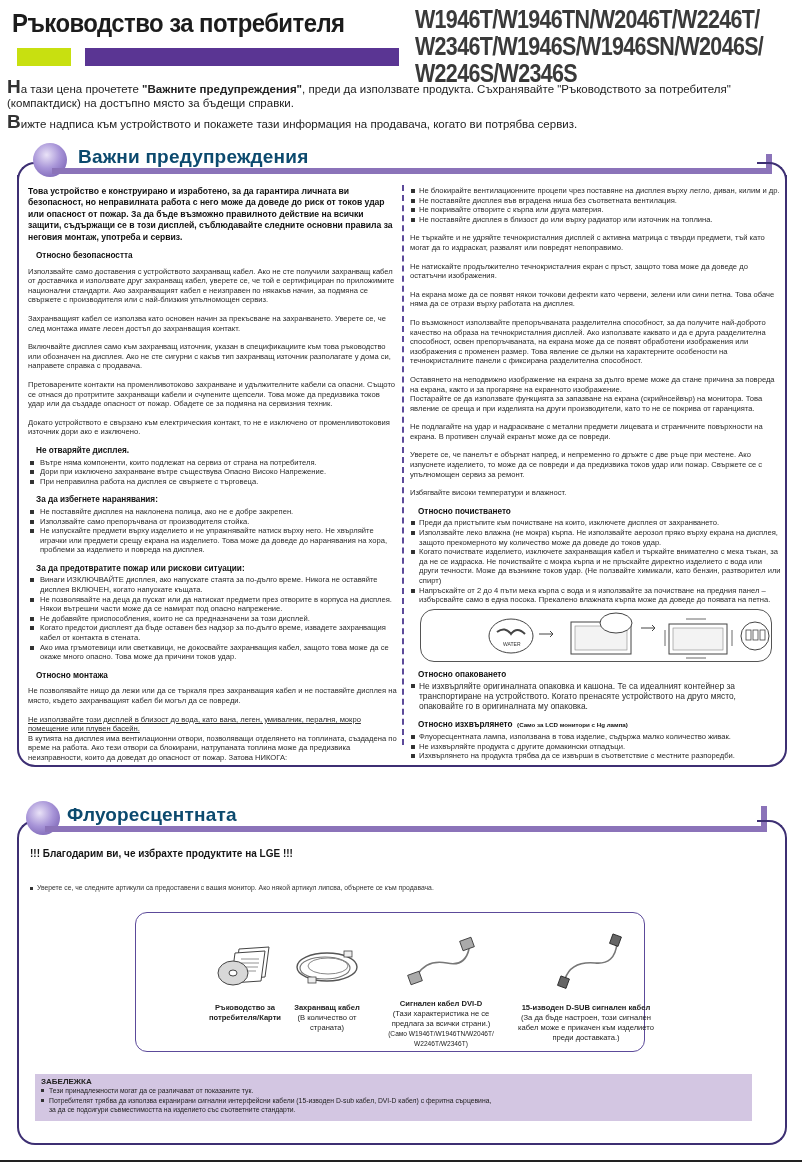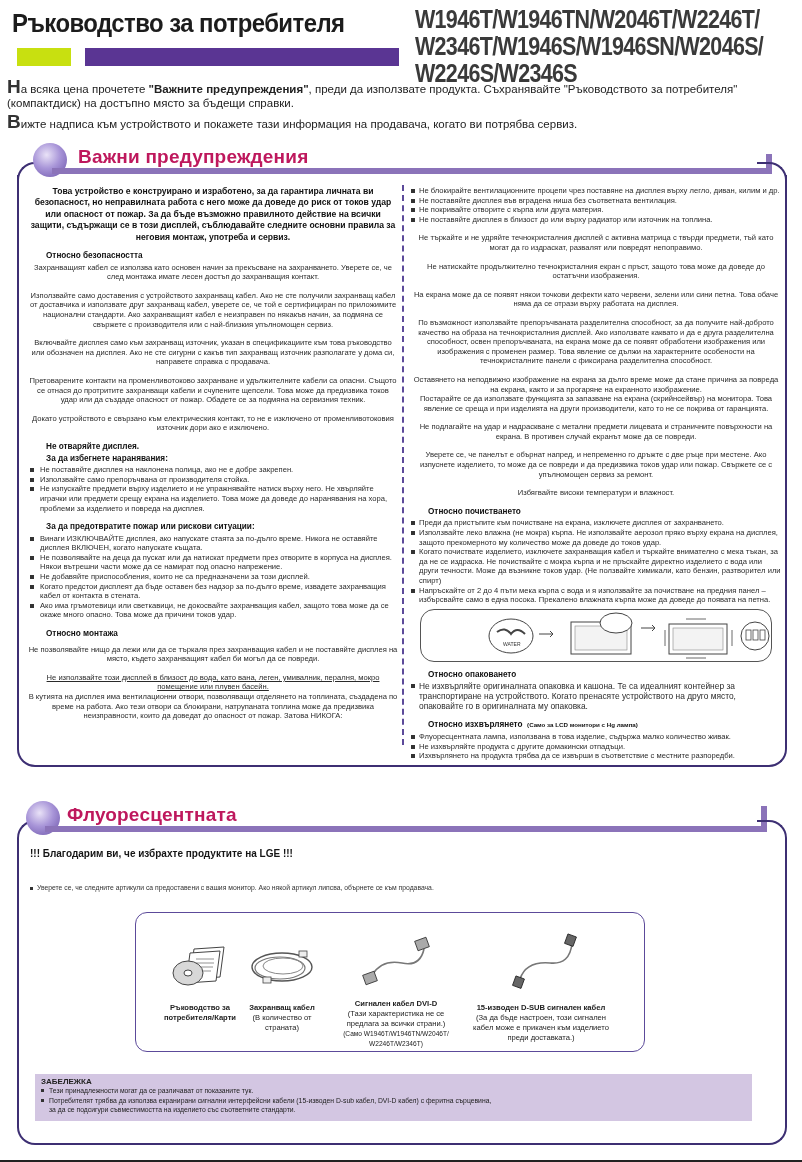--- a/index.html
+++ b/index.html
@@ -39,32 +39,32 @@
   }
   .frame-top-right {
     position: absolute; border-right: 2px solid #3d2f73; border-top: 2px solid #3d2f73;
     border-radius: 0 18px 0 0; width: 30px; height: 30px;
   }
   .sec-head { position: absolute; left: 0; width: 802px; height: 40px; }
   .orb {
     position: absolute; width: 34px; height: 34px; border-radius: 50%;
     background: radial-gradient(circle at 40% 35%, #e9e2f7 0%, #a895d8 45%, #6a52a8 100%);
   }
-  .sec-title { position: absolute; font-weight: bold; font-size: 19px; color: #be185d; letter-spacing: 0.2px; }
+  .sec-title { position: absolute; font-weight: bold; font-size: 19px; color: #0c4a6e; letter-spacing: 0.2px; }
   .sec-underline { position: absolute; height: 6px; background: #8b73b9; }
   .sec-tick { position: absolute; width: 6px; height: 20px; background: #8b73b9; }
 
   
   .col { position: absolute; font-size: 7.6px; line-height: 9.6px; color: #2a2a2a; }
   .col-left { left: 28px; top: 186px; width: 370px; }
   .col-right { left: 410px; top: 186px; width: 372px; }
   .col-divider { position: absolute; left: 402px; top: 185px; height: 560px; border-left: 2px dashed #5c4a9a; }
-  .col p { margin-bottom: 9px; text-align: center; }
+  .col p { margin-bottom: 9px; }
   .col .lead { font-weight: bold; font-size: 8.6px; line-height: 11.4px; color: #111; margin-bottom: 8px; }
-  .col h4 { font-size: 8.2px; font-weight: bold; color: #111; margin: 0 0 2px 18px; }
+  .col h4 { font-size: 8.2px; font-weight: bold; color: #111; margin: 0 0 2px 8px; }
   .col h4 .small { font-size: 6.2px; font-weight: bold; }
   .col ul { list-style: none; margin-bottom: 9px; }
   .col li { position: relative; padding-left: 12px; }
   .col li::before { content: ""; position: absolute; left: 2px; top: 3px; width: 4px; height: 4px; background: #333; }
   .col ul.tight li { padding-left: 9px; }
   .col ul.tight li::before { left: 1px; }
   .col .bigtext { font-size: 8.4px; line-height: 10px; }
 
   
   .clean-illus {
@@ -74,21 +74,21 @@
   .clean-illus svg { position: absolute; left: 0; top: 0; }
 
   
   .thanks { position: absolute; left: 30px; top: 848px; font-size: 10px; font-weight: bold; color: #151515; }
   .acc-note { position: absolute; left: 30px; top: 884px; font-size: 6.8px; color: #333; }
   .acc-note::before { content: ""; display: inline-block; width: 3px; height: 3px; background: #333; margin-right: 4px; vertical-align: middle; }
   .acc-box {
     position: absolute; left: 135px; top: 912px; width: 510px; height: 140px;
     border: 1px solid #5c4a9a; border-radius: 12px;
   }
-  .acc-item { position: absolute; top: 0; text-align: center; font-size: 7.6px; line-height: 10px; color: #222; }
+  .acc-item { position: absolute; top: 0; text-align: center; font-size: 7.6px; line-height: 10px; color: #222; margin-left: 45px; }
   .acc-item .name { font-weight: bold; }
   .acc-item svg { display: block; margin: 0 auto; }
   .acc-item .small { font-size: 6.6px; }
 
   .note-box {
     position: absolute; left: 35px; top: 1074px; width: 717px; height: 47px;
     background: #d3c6e2; padding: 3px 6px; font-size: 6.8px; line-height: 9.4px; color: #222;
   }
   .note-box .note-title { font-weight: bold; font-size: 8px; }
   .note-box .ni { position: relative; padding-left: 8px; }
@@ -103,46 +103,51 @@
 <div class="doc-title">Ръководство за потребителя</div>
 <div class="bar-lime"></div>
 <div class="bar-purple"></div>
 <div class="models">
   <div>W1946T/W1946TN/W2046T/W2246T/</div>
   <div>W2346T/W1946S/W1946SN/W2046S/</div>
   <div>W2246S/W2346S</div>
 </div>
 
 <div class="intro intro1">
-  <span class="cap">Н</span><span>а всяка цена прочетете </span><b>"Важните предупреждения"</b><span>, преди да използвате продукта. Съхранявайте "Ръководството за потребителя" (компактдиск) на достъпно място за бъдещи справки.</span>
+  <span class="cap">Н</span><span>а тази цена прочетете </span><b>"Важните предупреждения"</b><span>, преди да използвате продукта. Съхранявайте "Ръководството за потребителя" (компактдиск) на достъпно място за бъдещи справки.</span>
 </div>
 <div class="intro intro2">
   <span class="cap">В</span><span>ижте надписа към устройството и покажете тази информация на продавача, когато ви потрябва сервиз.</span>
 </div>
 
 <div class="sec-head" style="top:140px;">
   <div class="frame-top-left" style="left:17px; top:22px;"></div>
   <div class="orb" style="left:33px; top:3px;"></div>
   <div class="sec-title" style="left:78px; top:6px;">Важни предупреждения</div>
   <div class="sec-underline" style="left:52px; top:28px; width:720px;"></div>
   <div class="sec-tick" style="left:766px; top:14px;"></div>
   <div class="frame-top-right" style="left:757px; top:22px;"></div>
 </div>
 <div class="frame frame1"></div>
 <div class="col-divider"></div>
 
 <div class="col col-left">
   <p class="lead">Това устройство е конструирано и изработено, за да гарантира личната ви безопасност, но неправилната работа с него може да доведе до риск от токов удар или опасност от пожар. За да бъде възможно правилното действие на всички защити, съдържащи се в този дисплей, съблюдавайте следните основни правила за неговия монтаж, употреба и сервиз.</p>
   <h4>Относно безопасността</h4>
+  <p style="margin-top:6px;">Използвайте само доставения с устройството захранващ кабел. Ако не сте получили захранващ кабел от доставчика и използвате друг захранващ кабел, уверете се, че той е сертифициран по приложимите национални стандарти. Ако захранващият кабел е неизправен по някакъв начин, за подмяна се свържете с производителя или с най-близкия упълномощен сервиз.</p>
   <p>Захранващият кабел се използва като основен начин за прекъсване на захранването. Уверете се, че след монтажа имате лесен достъп до захранващия контакт.</p>
-  <p style="margin-top:6px;">Използвайте само доставения с устройството захранващ кабел. Ако не сте получили захранващ кабел от доставчика и използвате друг захранващ кабел, уверете се, че той е сертифициран по приложимите национални стандарти. Ако захранващият кабел е неизправен по някакъв начин, за подмяна се свържете с производителя или с най-близкия упълномощен сервиз.</p>
   <p>Включвайте дисплея само към захранващ източник, указан в спецификациите към това ръководство или обозначен на дисплея. Ако не сте сигурни с какъв тип захранващ източник разполагате у дома си, направете справка с продавача.</p>
   <p>Претоварените контакти на променливотоково захранване и удължителните кабели са опасни. Същото се отнася до протритите захранващи кабели и счупените щепсели. Това може да предизвика токов удар или да създаде опасност от пожар. Обадете се за подмяна на сервизния техник.</p>
   <p>Докато устройството е свързано към електрическия контакт, то не е изключено от променливотоковия източник дори ако е изключено.</p>
   <h4>Не отваряйте дисплея.</h4>
+  <ul>
+    <li>Вътре няма компоненти, които подлежат на сервиз от страна на потребителя.</li>
+    <li>Дори при изключено захранване вътре съществува Опасно Високо Напрежение.</li>
+    <li>При неправилна работа на дисплея се свържете с търговеца.</li>
+  </ul>
   <h4>За да избегнете наранявания:</h4>
   <ul>
     <li>Не поставяйте дисплея на наклонена полица, ако не е добре закрепен.</li>
     <li>Използвайте само препоръчвана от производителя стойка.</li>
     <li>Не изпускайте предмети върху изделието и не упражнявайте натиск върху него. Не хвърляйте играчки или предмети срещу екрана на изделието. Това може да доведе до наранявания на хора, проблеми за изделието и повреда на дисплея.</li>
   </ul>
   <h4>За да предотвратите пожар или рискови ситуации:</h4>
   <ul>
     <li>Винаги ИЗКЛЮЧВАЙТЕ дисплея, ако напускате стаята за по-дълго време. Никога не оставяйте дисплея ВКЛЮЧЕН, когато напускате къщата.</li>
     <li>Не позволявайте на деца да пускат или да натискат предмети през отворите в корпуса на дисплея. Някои вътрешни части може да се намират под опасно напрежение.</li>
@@ -168,21 +173,21 @@
   <p>На екрана може да се появят някои точкови дефекти като червени, зелени или сини петна. Това обаче няма да се отрази върху работата на дисплея.</p>
   <p>По възможност използвайте препоръчваната разделителна способност, за да получите най-доброто качество на образа на течнокристалния дисплей. Ако използвате каквато и да е друга разделителна способност, освен препоръчваната, на екрана може да се появят обработени изображения или изображения с променен размер. Това явление се дължи на характерните особености на течнокристалните панели с фиксирана разделителна способност.</p>
   <p style="white-space:pre-line;">Оставянето на неподвижно изображение на екрана за дълго време може да стане причина за повреда на екрана, както и за прогаряне на екранното изображение.
 Постарайте се да използвате функцията за запазване на екрана (скрийнсейвър) на монитора. Това явление се среща и при изделията на други производители, като то не се покрива от гаранцията.</p>
   <p>Не подлагайте на удар и надраскване с метални предмети лицевата и страничните повърхности на екрана. В противен случай екранът може да се повреди.</p>
   <p>Уверете се, че панелът е обърнат напред, и непременно го дръжте с две ръце при местене. Ако изпуснете изделието, то може да се повреди и да предизвика токов удар или пожар. Свържете се с упълномощен сервиз за ремонт.</p>
   <p>Избягвайте високи температури и влажност.</p>
 
   <h4>Относно почистването</h4>
   <ul class="tight" style="margin-bottom:2px;">
-    <li>Преди да пристъпите към почистване на екрана, изключете дисплея от захранването.</li>
+    <li>Преди да пристъпите към почистване на които, изключете дисплея от захранването.</li>
     <li>Използвайте леко влажна (не мокра) кърпа. Не използвайте аерозол пряко върху екрана на дисплея, защото прекомерното му количество може да доведе до токов удар.</li>
     <li>Когато почиствате изделието, изключете захранващия кабел и търкайте внимателно с мека тъкан, за да не се издраска. Не почиствайте с мокра кърпа и не пръскайте директно изделието с вода или други течности. Може да възникне токов удар. (Не ползвайте химикали, като бензин, разтворител или спирт)</li>
     <li>Напръскайте от 2 до 4 пъти мека кърпа с вода и я използвайте за почистване на предния панел – избърсвайте само в една посока. Прекалено влажната кърпа може да доведе до появата на петна.</li>
   </ul>
   <div class="clean-illus">
     <svg width="352" height="53" viewBox="0 0 352 53">
       <ellipse cx="90" cy="26" rx="22" ry="17" fill="none" stroke="#444" stroke-width="1"></ellipse>
       <path d="M76 22 q8 -6 14 2 q6 -8 14 0" fill="none" stroke="#444" stroke-width="2"></path>
       <text x="82" y="36" font-size="5" font-family="Liberation Sans, sans-serif" fill="#333">WATER</text>
       <path d="M118 24 h14 l-3 -3 M132 24 l-3 3" fill="none" stroke="#444" stroke-width="1"></path>

